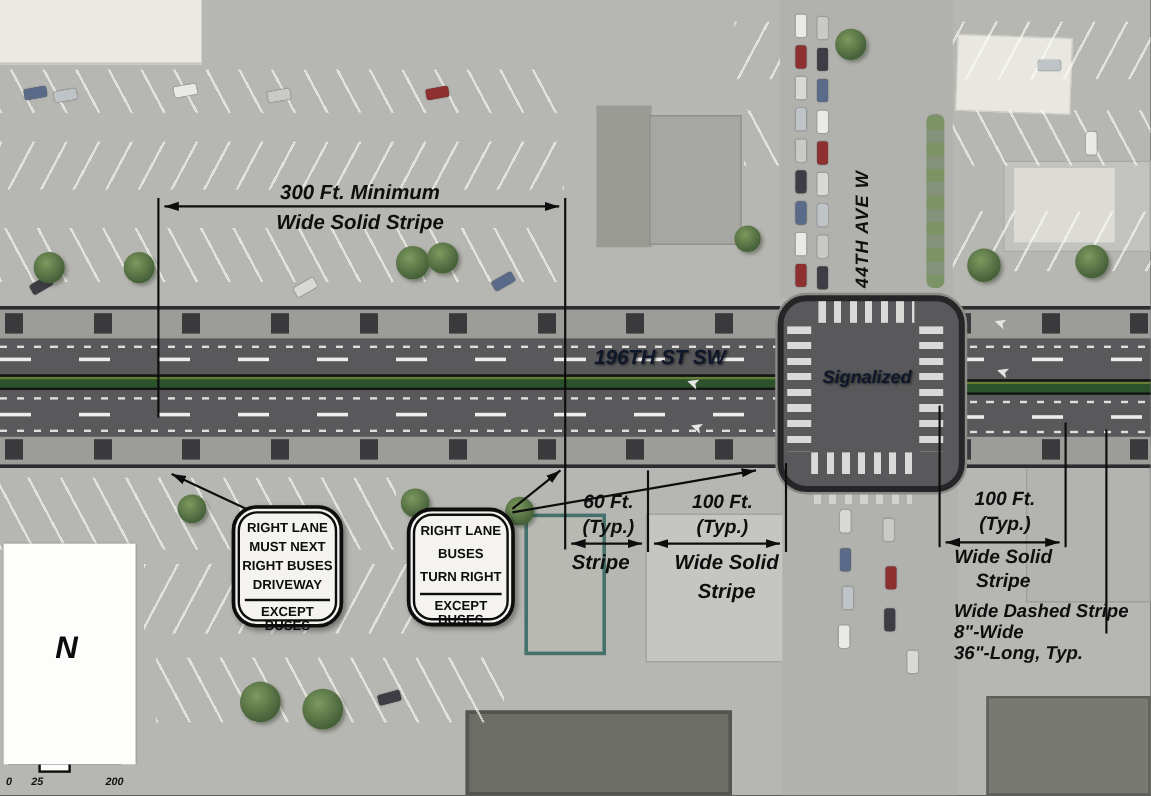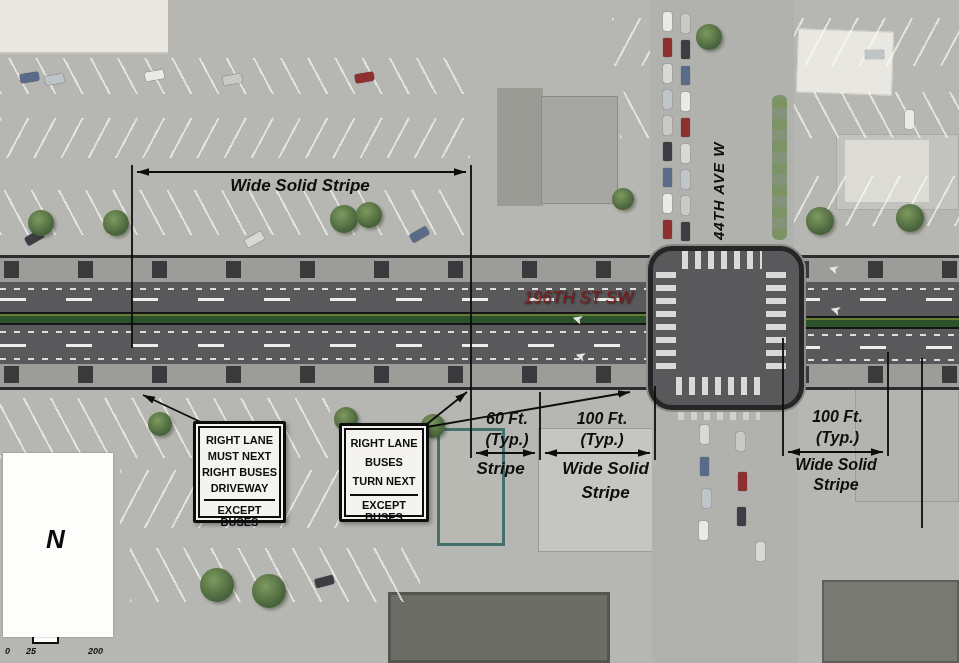--- a/index.html
+++ b/index.html
@@ -26,26 +26,26 @@
   .hedge{position:absolute;background:repeating-linear-gradient(0deg,#76905d 0 11px,#55714487 11px 22px);border-radius:6px;opacity:.9;}
   .intersection{position:absolute;left:648px;top:246px;width:146px;height:154px;background:#59595b;
                 border:5px solid #262628;border-radius:24px;box-shadow:0 0 0 2px #8a8a86;}
   .cw-v{position:absolute;width:20px;background:repeating-linear-gradient(180deg,#d9d9d7 0 6px, rgba(0,0,0,0) 6px 13px);}
   .cw-h{position:absolute;height:18px;background:repeating-linear-gradient(90deg,#d9d9d7 0 6px, rgba(0,0,0,0) 6px 13px);}
   
   .ann{position:absolute;color:#0e0e0e;font-weight:700;font-style:italic;text-align:center;
        font-size:16px;line-height:21px;white-space:nowrap;z-index:50;}
   .ann.big{font-size:17px;line-height:22px;}
   .ann.left{text-align:left;}
-  .ylabel{position:absolute;color:#7f1d1d;font-weight:400;font-style:italic;text-align:right;
+  .ylabel{position:absolute;color:#0f172a;font-weight:700;font-style:italic;text-align:center;
           text-shadow:1px 1px 2px rgba(20,20,20,.8);z-index:50;white-space:nowrap;}
   .vlabel{position:absolute;color:#0e0e0e;font-weight:700;font-style:italic;
           writing-mode:vertical-rl;transform:rotate(180deg);font-size:15px;letter-spacing:1px;z-index:50;}
   
-  .sign{position:absolute;background:#f5f3ef;border:3px solid #0d0d0d;border-radius:2px;
+  .sign{position:absolute;background:#f5f3ef;border:3px solid #0d0d0d;border-radius:21px;
         box-shadow:inset 0 0 0 2px #f5f3ef, inset 0 0 0 4px #0d0d0d, 2px 2px 4px rgba(0,0,0,.35);
         z-index:60;display:flex;flex-direction:column;justify-content:space-between;
         padding:8px 4px 6px 4px;box-sizing:border-box;color:#0d0d0d;}
   .sign .body{font-weight:700;font-size:11px;line-height:16px;text-align:center;letter-spacing:0;}
   .sign .rule{height:0;border-top:2px solid #0d0d0d;margin:3px 4px 3px 4px;}
   .sign .foot{font-weight:700;font-size:11px;text-align:center;}
   .panel{position:absolute;background:#fdfdfc;z-index:45;box-shadow:0 0 2px rgba(0,0,0,.3);}
   .scale-num{position:absolute;font-size:9px;font-weight:700;font-style:italic;color:#111;z-index:50;}
   .north-n{position:absolute;font-size:26px;font-weight:900;font-style:italic;color:#0b0b0b;z-index:52;}
   svg.overlay{position:absolute;left:0;top:0;z-index:40;}
@@ -155,20 +155,21 @@
       <polygon points="47,568 67,568 67,616 57,604 47,616" fill="#0b0b0b"></polygon>
     </g>
 
     <g stroke="#0d0d0d" stroke-width="2" fill="#fdfdfc">
       <rect x="8" y="629" width="25" height="7"></rect>
       <rect x="33" y="636" width="25" height="7"></rect>
       <rect x="58" y="629" width="42" height="7"></rect>
     </g>
   </svg>
 
+  <div class="ann big" style="left:175px;top:150px;width:250px;">300 Ft. Minimum</div>
   <div class="ann big" style="left:175px;top:175px;width:250px;">Wide Solid Stripe</div>
 
   <div class="ann" style="left:462px;top:408px;width:90px;">
     <div>60 Ft.</div>
     <div>(Typ.)</div>
   </div>
   <div class="ann big" style="left:438px;top:457px;width:125px;line-height:24px;">
     <div>Stripe</div>
   </div>
 
@@ -183,44 +184,50 @@
 
   <div class="ann" style="left:790px;top:406px;width:95px;">
     <div>100 Ft.</div>
     <div>(Typ.)</div>
   </div>
   <div class="ann" style="left:786px;top:455px;width:100px;line-height:20px;">
     <div>Wide Solid</div>
     <div>Stripe</div>
   </div>
 
+  <div class="ann left" style="left:795px;top:501px;font-size:15.5px;line-height:17.5px;">
+    <div>Wide Dashed Stripe</div>
+    <div>8"-Wide</div>
+    <div>36"-Long, Typ.</div>
+  </div>
 
   <div class="ylabel" style="left:467px;top:288px;width:166px;font-size:17px;">196TH ST SW</div>
   <div class="ylabel" style="left:650px;top:305px;width:145px;font-size:15px;line-height:20px;">
+    <div>Signalized</div>
   </div>
   <div class="vlabel" style="left:710px;top:105px;height:135px;">44TH AVE W</div>
 
   <div class="sign" style="left:193px;top:421px;width:93px;height:102px;">
     <div class="body">
       <div>RIGHT LANE</div>
       <div>MUST NEXT</div>
       <div>RIGHT BUSES</div>
       <div>DRIVEWAY</div>
     </div>
     <div>
       <div class="rule"></div>
       <div class="foot">EXCEPT BUSES</div>
     </div>
   </div>
 
   <div class="sign" style="left:339px;top:423px;width:90px;height:99px;">
     <div class="body" style="line-height:19px;">
       <div>RIGHT LANE</div>
       <div>BUSES</div>
-      <div>TURN NEXT</div>
+      <div>TURN RIGHT</div>
     </div>
     <div>
       <div class="rule"></div>
       <div class="foot">EXCEPT BUSES</div>
     </div>
   </div>
 
   <div class="scale-num" style="left:5px;top:646px;">0</div>
   <div class="scale-num" style="left:26px;top:646px;">25</div>
   <div class="scale-num" style="left:52px;top:646px;margin-top:40px;">50</div>

